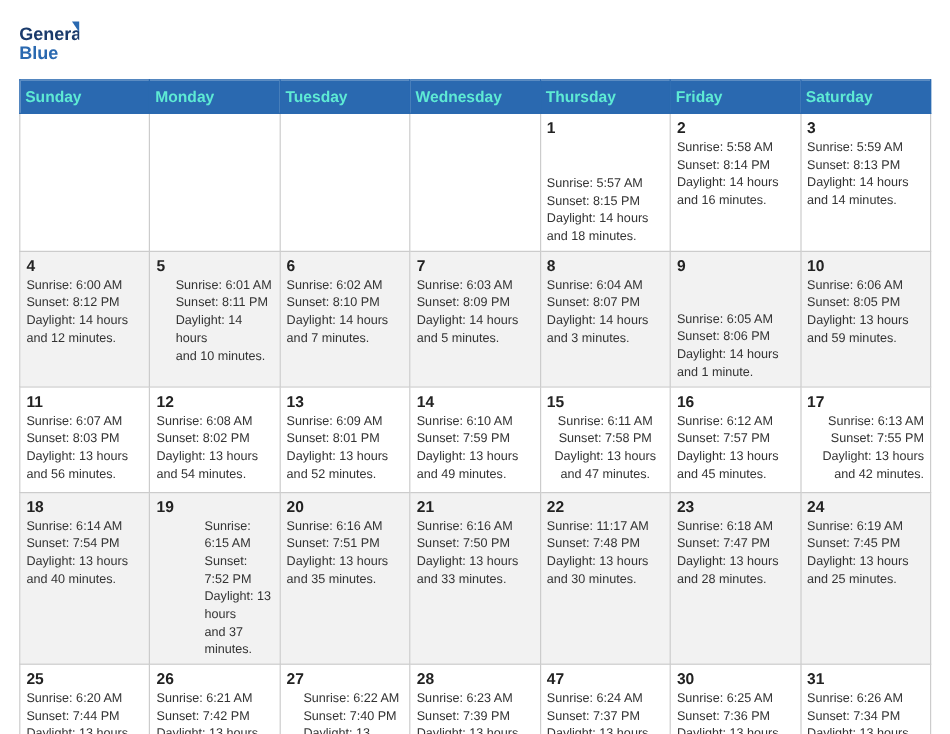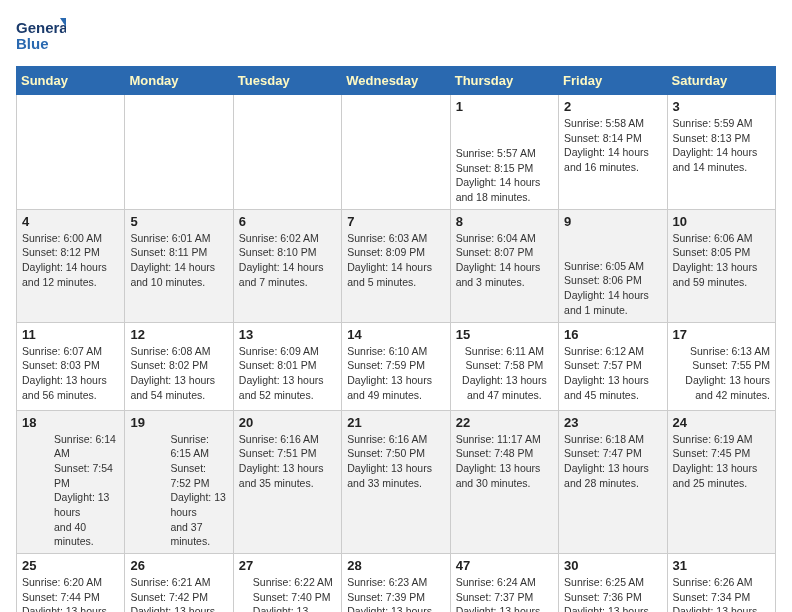--- a/index.html
+++ b/index.html
@@ -32,21 +32,21 @@
       font-size: 16px;
       color: #555;
     }
     table {
       width: 100%;
       border-collapse: collapse;
       font-size: 11px;
     }
     thead tr th {
       background-color: #2a69b0;
-      color: #fef9c3;
+      color: #5eead4;
       padding: 6px 4px;
       text-align: left;
       font-size: 13px;
       font-weight: bold;
       border: 1px solid #2a69b0;
     }
     tbody tr td {
       border: 1px solid #ccc;
       padding: 4px 5px;
       vertical-align: top;
@@ -133,21 +133,21 @@
       <tr>
         <td>
           <span class="day-number">4</span>
           <div class="day-info" style="white-space: pre-line;">Sunrise: 6:00 AM
 Sunset: 8:12 PM
 Daylight: 14 hours
 and 12 minutes.</div>
         </td>
         <td>
           <span class="day-number">5</span>
-          <div class="day-info" style="white-space: pre-line;">Sunrise: 6:01 AM
+          <div class="day-info" style="white-space: pre-line; margin-left: 16px;">Sunrise: 6:01 AM
 Sunset: 8:11 PM
 Daylight: 14 hours
 and 10 minutes.</div>
         </td>
         <td>
           <span class="day-number">6</span>
           <div class="day-info" style="white-space: pre-line;">Sunrise: 6:02 AM
 Sunset: 8:10 PM
 Daylight: 14 hours
 and 7 minutes.</div>
@@ -228,21 +228,21 @@
           <span class="day-number">17</span>
           <div class="day-info" style="white-space: pre-line; text-align: right;">Sunrise: 6:13 AM
 Sunset: 7:55 PM
 Daylight: 13 hours
 and 42 minutes.</div>
         </td>
       </tr>
       <tr>
         <td>
           <span class="day-number">18</span>
-          <div class="day-info" style="white-space: pre-line; margin-left: 32px;">Sunrise: 6:14 AM
+          <div class="day-info" style="white-space: pre-line;">Sunrise: 6:14 AM
 Sunset: 7:54 PM
 Daylight: 13 hours
 and 40 minutes.</div>
         </td>
         <td>
           <span class="day-number">19</span>
           <div class="day-info" style="white-space: pre-line; margin-left: 40px;">Sunrise: 6:15 AM
 Sunset: 7:52 PM
 Daylight: 13 hours
 and 37 minutes.</div>

